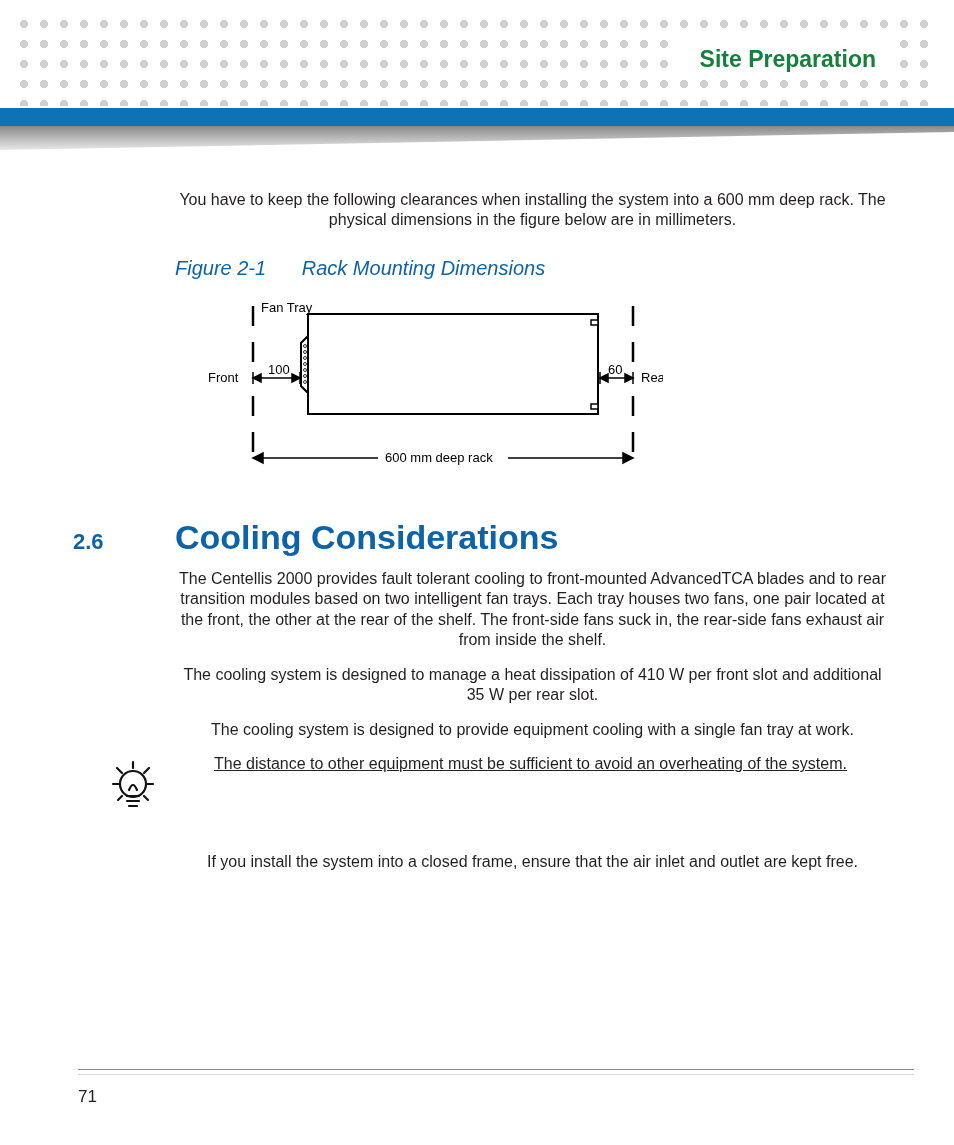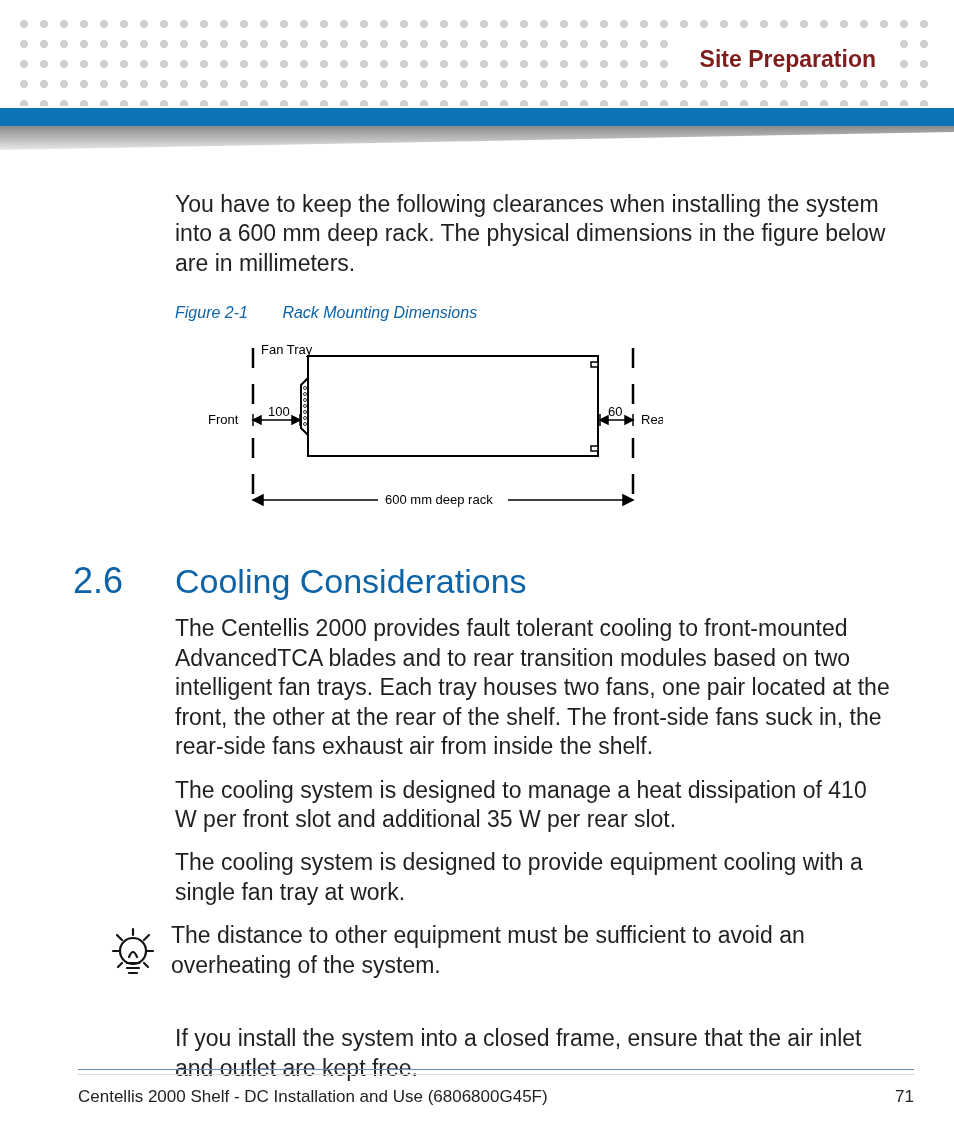--- a/index.html
+++ b/index.html
@@ -28,21 +28,21 @@
     background-position: 0 0;
   }
   .header-title-box {
     position: absolute;
     top: 40px;
     right: 60px;
     background: #fff;
     padding: 6px 18px 6px 28px;
     font-weight: 700;
     font-size: 23px;
-    color: #7f1d1d;
+    color: #15803d;
   }
   
   .blue-bar {
     position: absolute;
     top: 108px;
     left: 0; right: 0;
     height: 18px;
     background: #0c73b7;
   }
   .grey-wedge {
@@ -55,59 +55,61 @@
   .grey-wedge svg { display:block; }
 
   
   .content {
     position: absolute;
     top: 176px;
     left: 175px;
     width: 715px;
   }
   .para {
-    font-size: 23px;
+    font-size: 16px;
     line-height: 1.28;
     color: #231f20;
     margin: 0 0 14px 0;
+    text-align: center;
   }
   .intro { margin-top: 14px; margin-bottom: 26px;}
   .fig-caption {
     color: #0c63a8;
     font-style: italic;
-    font-size: 16px;
+    font-size: 20px;
     margin: 0 0 16px 0;
   }
   .fig-caption .num { margin-right: 30px; }
 
   .figure-box {
     margin: 0 0 28px 28px;
   }
 
   .section-head {
     display:flex;
     align-items: baseline;
     margin: 22px 0 12px -102px;
     color: #0c63a8;
   }
   .section-number {
-    font-size: 36px;
-    font-weight: 400;
+    font-size: 22px;
+    font-weight: 700;
     width: 102px;
   }
   .section-title {
     font-size: 34px;
-    font-weight: 400;
+    font-weight: 700;
   }
 
   .tip-row {
     display:flex;
     align-items:flex-start;
     gap: 14px;
     margin: 10px 0 30px -66px;
+    text-decoration: underline;
   }
   .tip-icon { flex: 0 0 48px; margin-top: 4px;}
   .tip-text { flex: 1; }
 
   
   .footer-sep {
     position:absolute;
     left: 78px; right: 40px;
     bottom: 70px;
     height: 4px;
@@ -245,17 +247,16 @@
       </div>
       <p class="para tip-text" style="margin-top:0">The distance to other equipment must be sufficient to avoid an overheating of the system.</p>
     </div>
 
     <p class="para" style="">If you install the system into a closed frame, ensure that the air inlet and outlet are kept free.</p>
 
   </div>
 
   <div class="footer-sep"></div>
   <div class="footer">
-    <span>Centellis 2000 Shelf - DC Installation and Use (6806800G45F)</span>
     <span>71</span>
   </div>
 
 </div>
 
 </body></html>

